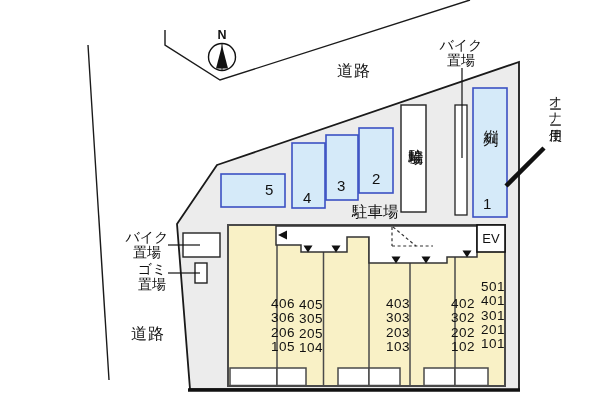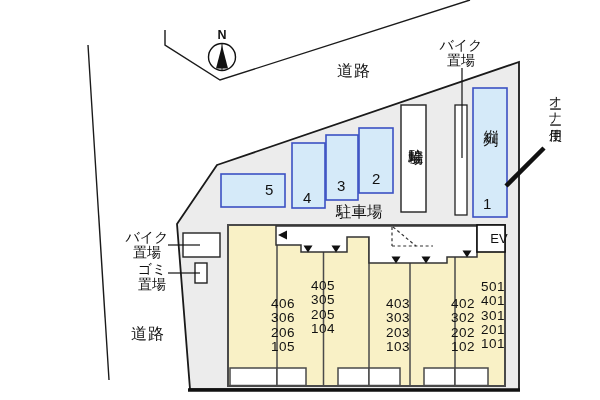--- a/index.html
+++ b/index.html
@@ -100,39 +100,39 @@
   <div class="lbl" style="left:337px;top:61px;font-size:16px;letter-spacing:1px;">道路</div>
   <div class="lbl" style="left:131px;top:324px;font-size:16px;letter-spacing:1px;">道路</div>
 
   <div class="lbl center jp14" style="left:433px;top:38px;width:56px;">バイク
 置場</div>
   <div class="lbl center jp14" style="left:121px;top:230px;width:52px;">バイク
 置場</div>
   <div class="lbl center jp14" style="left:131px;top:262px;width:42px;">ゴミ
 置場</div>
 
-  <div class="lbl" style="left:336px;top:202px;font-size:15.5px;text-align:center;">駐車場</div>
+  <div class="lbl" style="left:352px;top:202px;font-size:15.5px;text-align:center;">駐車場</div>
 
   <div class="lbl vert" style="left:406px;top:136px;font-size:15px;letter-spacing:1px;">駐輪場</div>
   <div class="lbl vert" style="left:481px;top:118px;font-size:15px;letter-spacing:3px;">縦列</div>
   <div class="lbl vert" style="left:546px;top:87px;font-size:13px;letter-spacing:.5px;">オーナー使用</div>
 
-  <div class="lbl center" style="left:479px;top:231px;width:40px;font-size:13px;">EV</div>
+  <div class="lbl center" style="left:479px;top:231px;width:24px;font-size:13px;">EV</div>
 
   <div class="lbl spotnum" style="left:265px;top:181px;">5</div>
   <div class="lbl spotnum" style="left:303px;top:189px;">4</div>
   <div class="lbl spotnum" style="left:337px;top:177px;">3</div>
   <div class="lbl spotnum" style="left:372px;top:170px;">2</div>
   <div class="lbl spotnum" style="left:483px;top:195px;">1</div>
 
   <div class="lbl rooms" style="left:229px;top:297px;width:66px;">406
 306
 206
 105</div>
-  <div class="lbl rooms" style="left:278px;top:279px;width:45px;padding-left:12px;">405
+  <div class="lbl rooms" style="left:278px;top:298px;width:45px;">405
 305
 205
 104</div>
   <div class="lbl rooms" style="left:370px;top:297px;width:40px;">403
 303
 203
 103</div>
   <div class="lbl rooms" style="left:411px;top:297px;width:64px;">402
 302
 202

